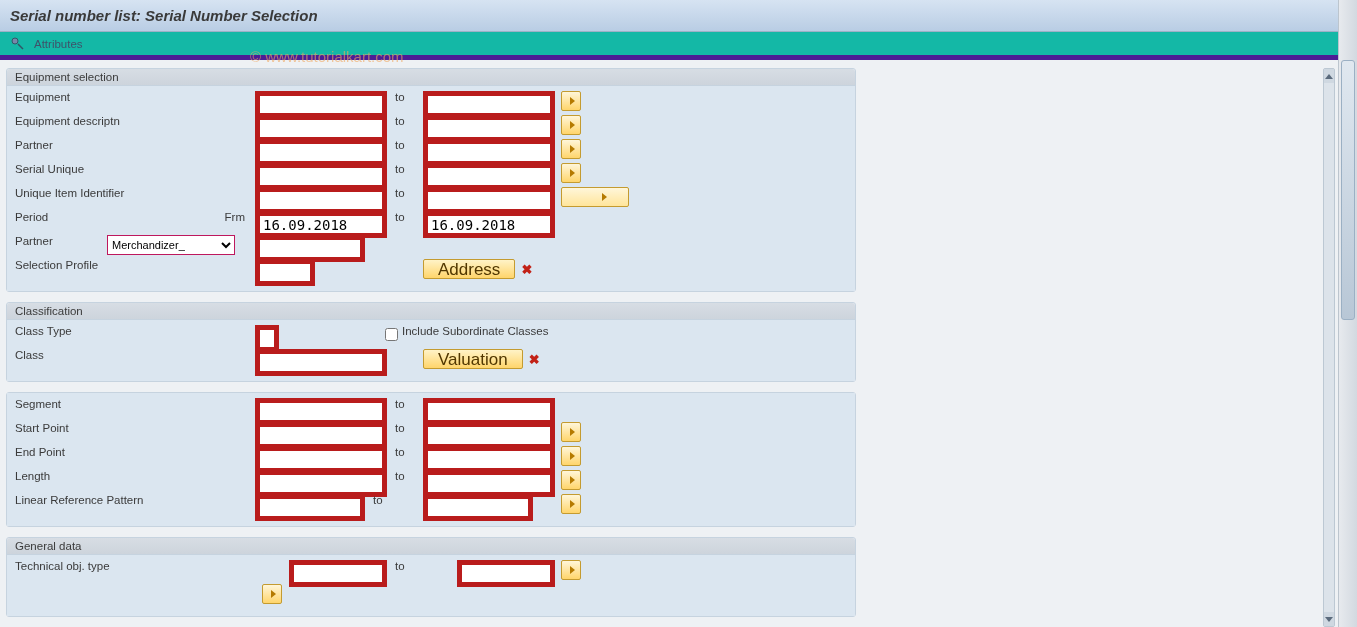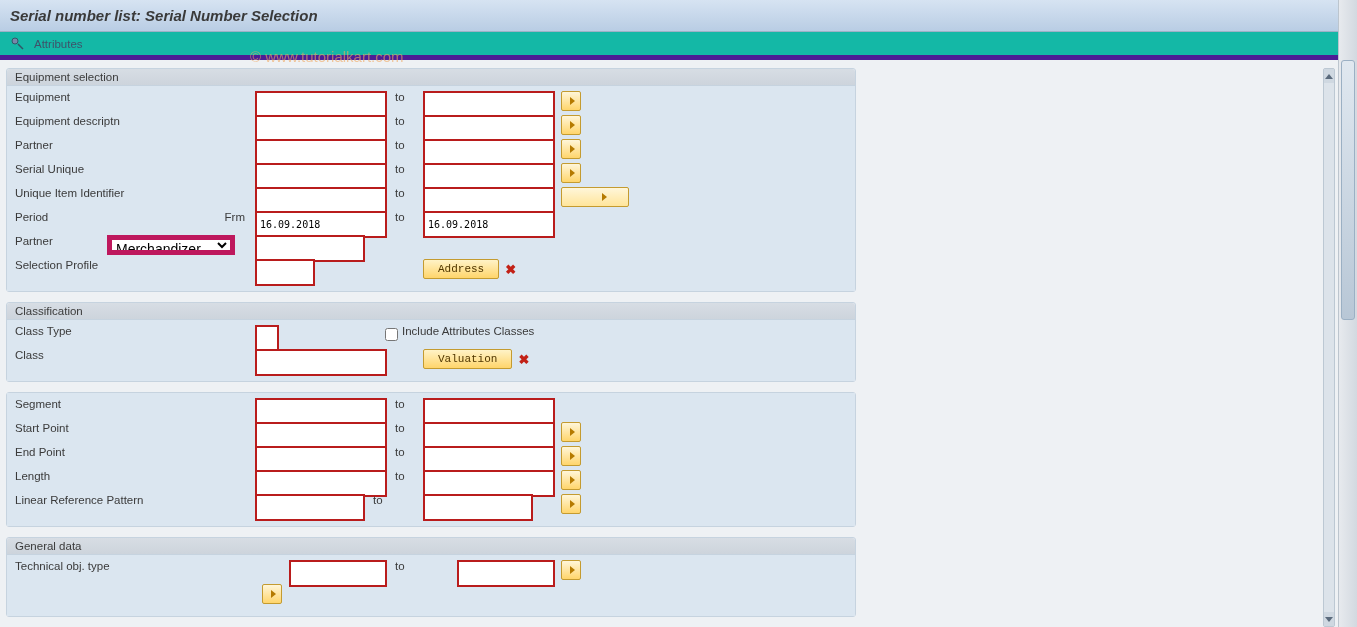--- a/index.html
+++ b/index.html
@@ -91,40 +91,40 @@
     margin: 1px 0;
   }
   .label {
     width: 215px;
     color: #3a3a3a;
   }
   .subfrm { width: 25px; text-align: right; padding-right: 10px; color: #3a3a3a;}
   .input {
     height: 27px;
     background: #fff;
-    border: 2px solid #b91c1c;
+    border: 5px solid #b91c1c;
     padding: 0 3px;
-    font-family: inherit; font-size: 10px;
+    font-family: inherit; font-size: 14px;
   }
   .w-main { width: 132px; }
   .w-short { width: 84px; }
   .w-tiny { width: 24px; }
   .w-med { width: 60px; }
   .w-wide { width: 110px; }
   .to-label {
     width: 36px;
     padding-left: 8px;
     color: #3a3a3a;
   }
   select.dropdown {
     height: 20px;
     width: 128px;
     background: #fff;
-    border: 5px solid #be185d;
-    font-family: inherit; font-size: 14px;
+    border: 1px solid #be185d;
+    font-family: inherit; font-size: 11px;
   }
   .arrow-btn {
     width: 20px; height: 20px;
     margin-left: 6px;
     display: inline-flex; align-items: center; justify-content: center;
     background: linear-gradient(#fff6d9, #ffd56b);
     border: 1px solid #c49b30;
     border-radius: 2px;
     cursor: pointer;
   }
@@ -151,21 +151,21 @@
     border-left:5px solid #b57a00;
     margin-left: 18px;
   }
   .yellow-btn {
     height: 20px;
     padding: 0 14px;
     background: linear-gradient(#fff3c7, #ffd56b);
     border: 1px solid #c49b30;
     border-radius: 2px;
     cursor: pointer;
-    font-family: Liberation Mono, monospace; font-size: 11px;
+    font-family: Liberation Sans, sans-serif; font-size: 17px;
     color: #513700;
     margin-left: 0;
     margin-right: 4px;
   }
   .button-area {
     display:flex; align-items:center;
     margin-left: 170px;
   }
   .delete-x {
     color: #c22116; font-weight: bold;
@@ -320,21 +320,21 @@
       <div class="groupbox">
         <div class="group-title">Classification</div>
         <div class="group-body">
 
           <div class="form-row">
             <span class="label">Class Type</span>
             <span class="subfrm"></span>
             <input class="input w-tiny" style="">
             <span style="width:102px"></span>
             <input type="checkbox" class="chk" style="">
-            <span class="chk-label">Include Attributes Classes</span>
+            <span class="chk-label">Include Subordinate Classes</span>
           </div>
 
           <div class="form-row">
             <span class="label">Class</span>
             <span class="subfrm"></span>
             <input class="input w-main" style="">
             <span class="button-area" style="margin-left:36px">
               <button class="yellow-btn">Valuation</button>
               <span class="delete-x">✖</span>
             </span>

